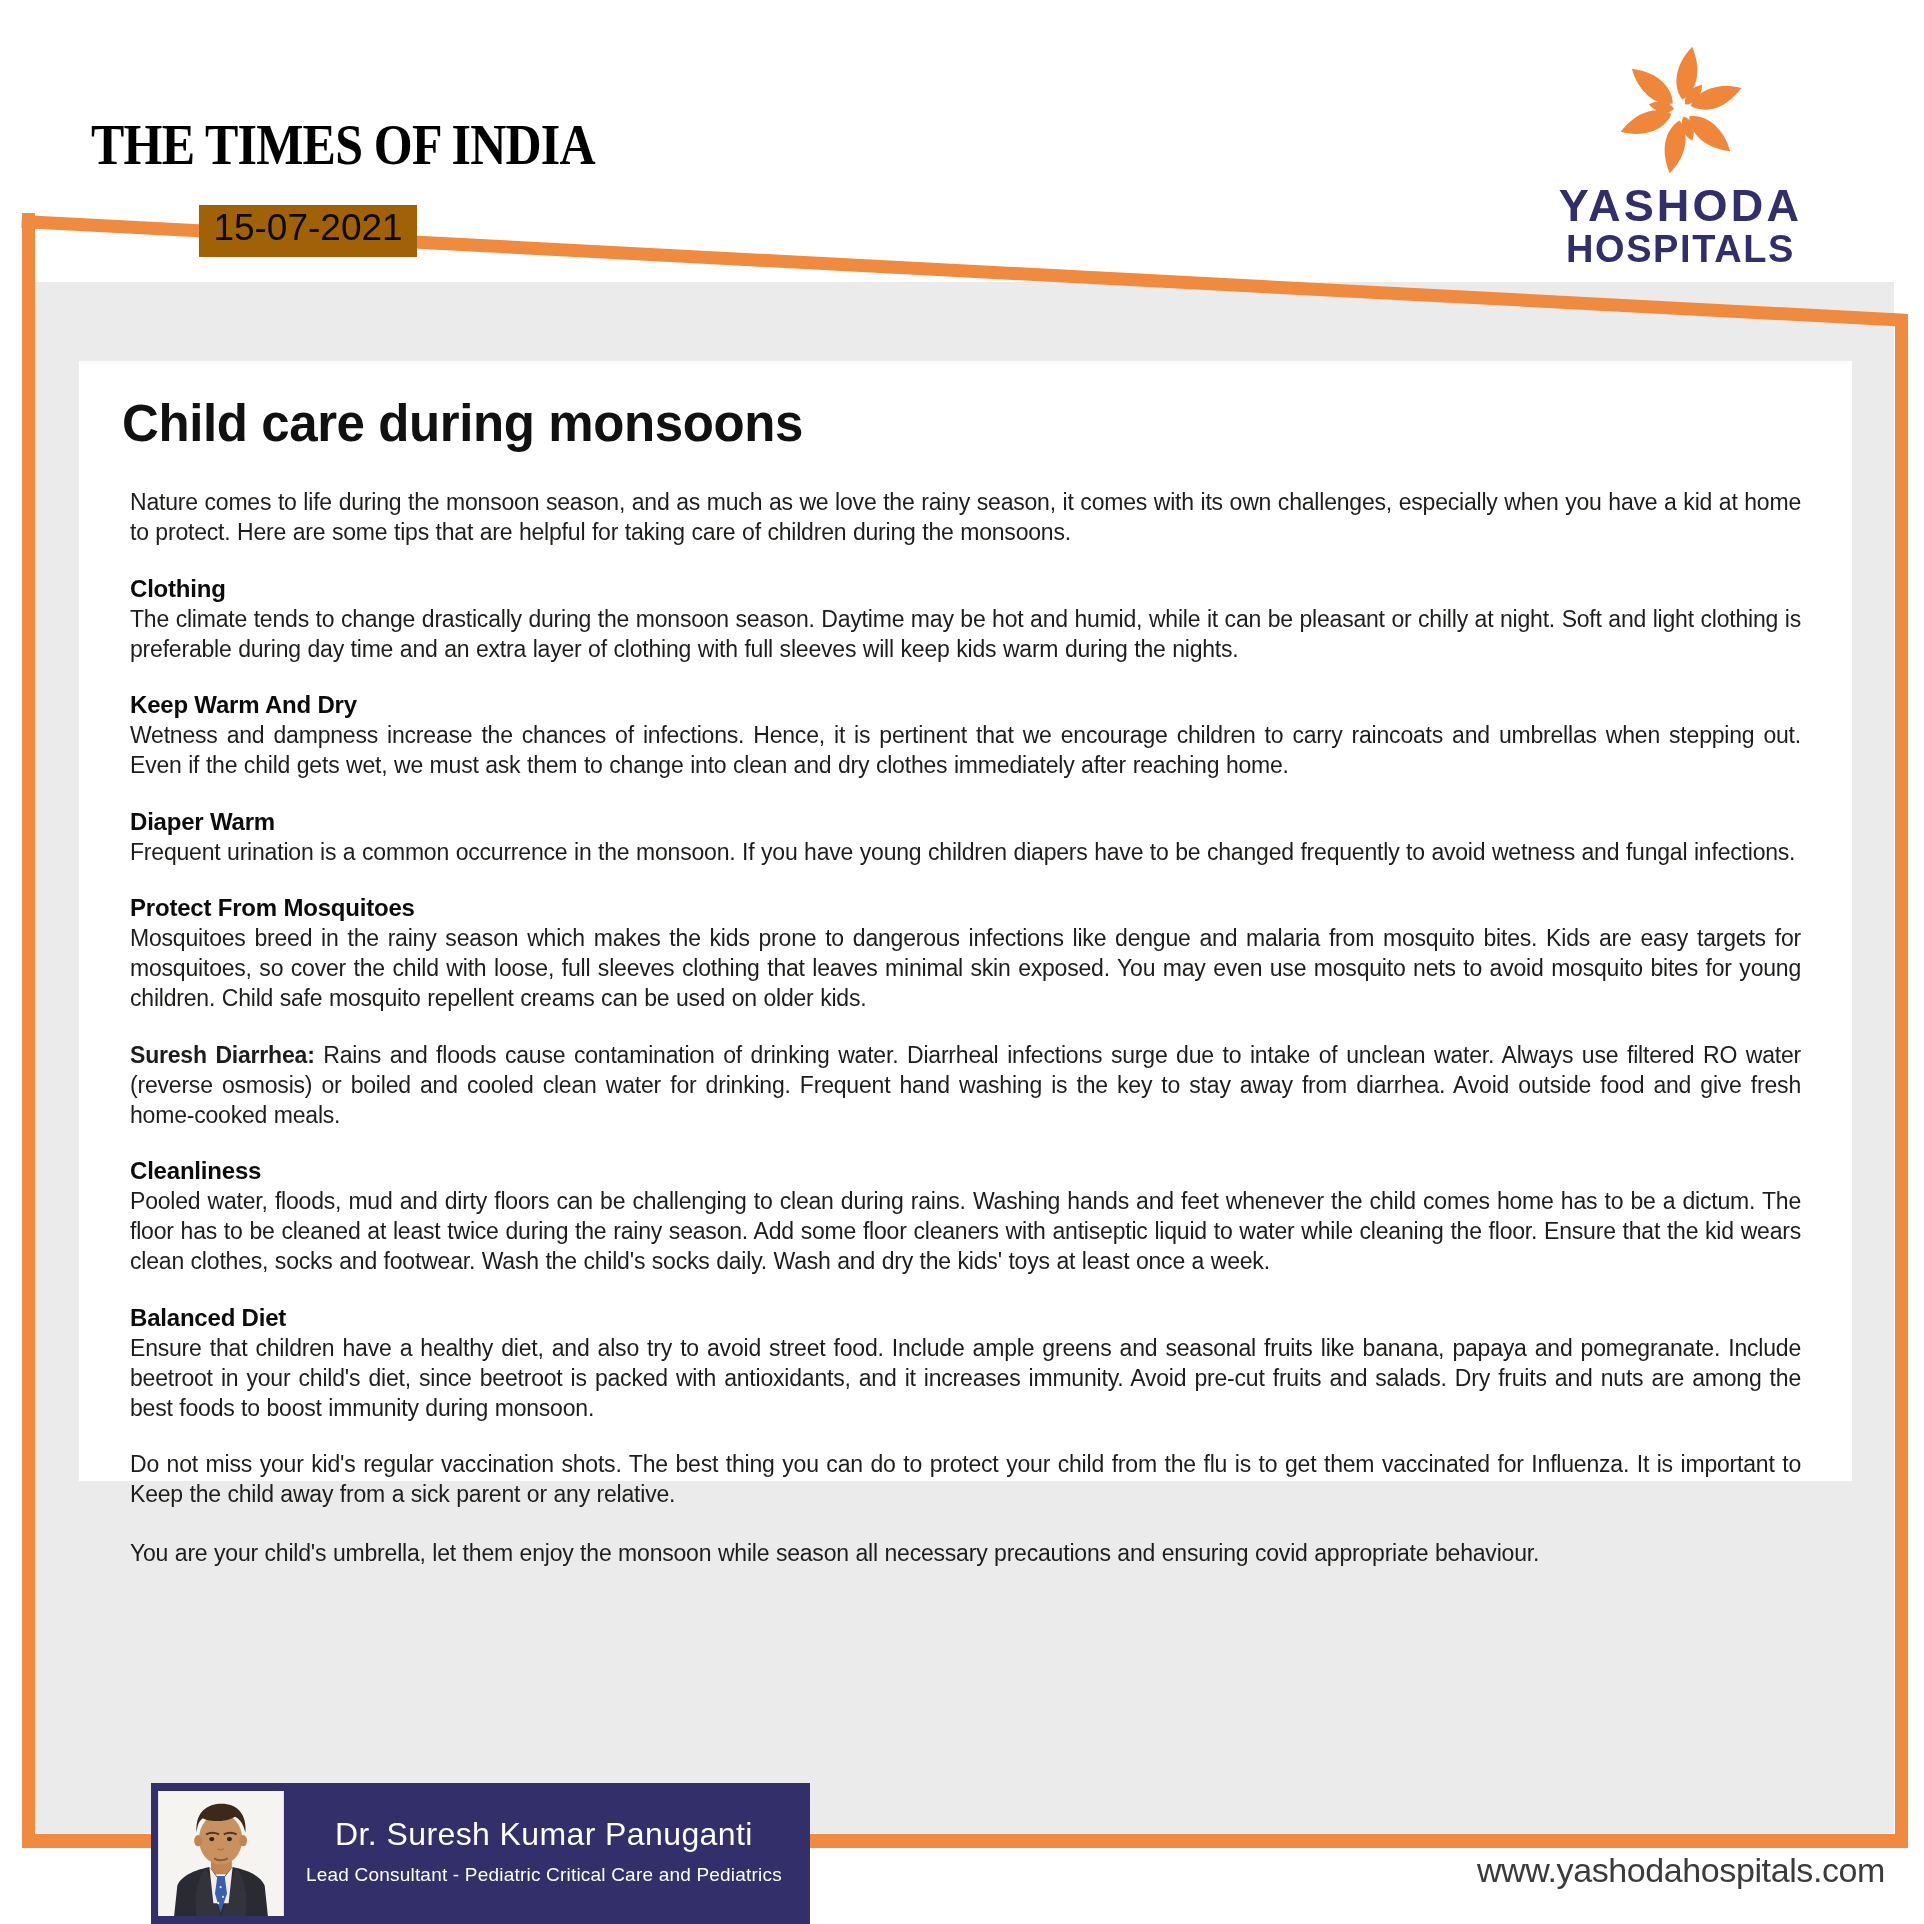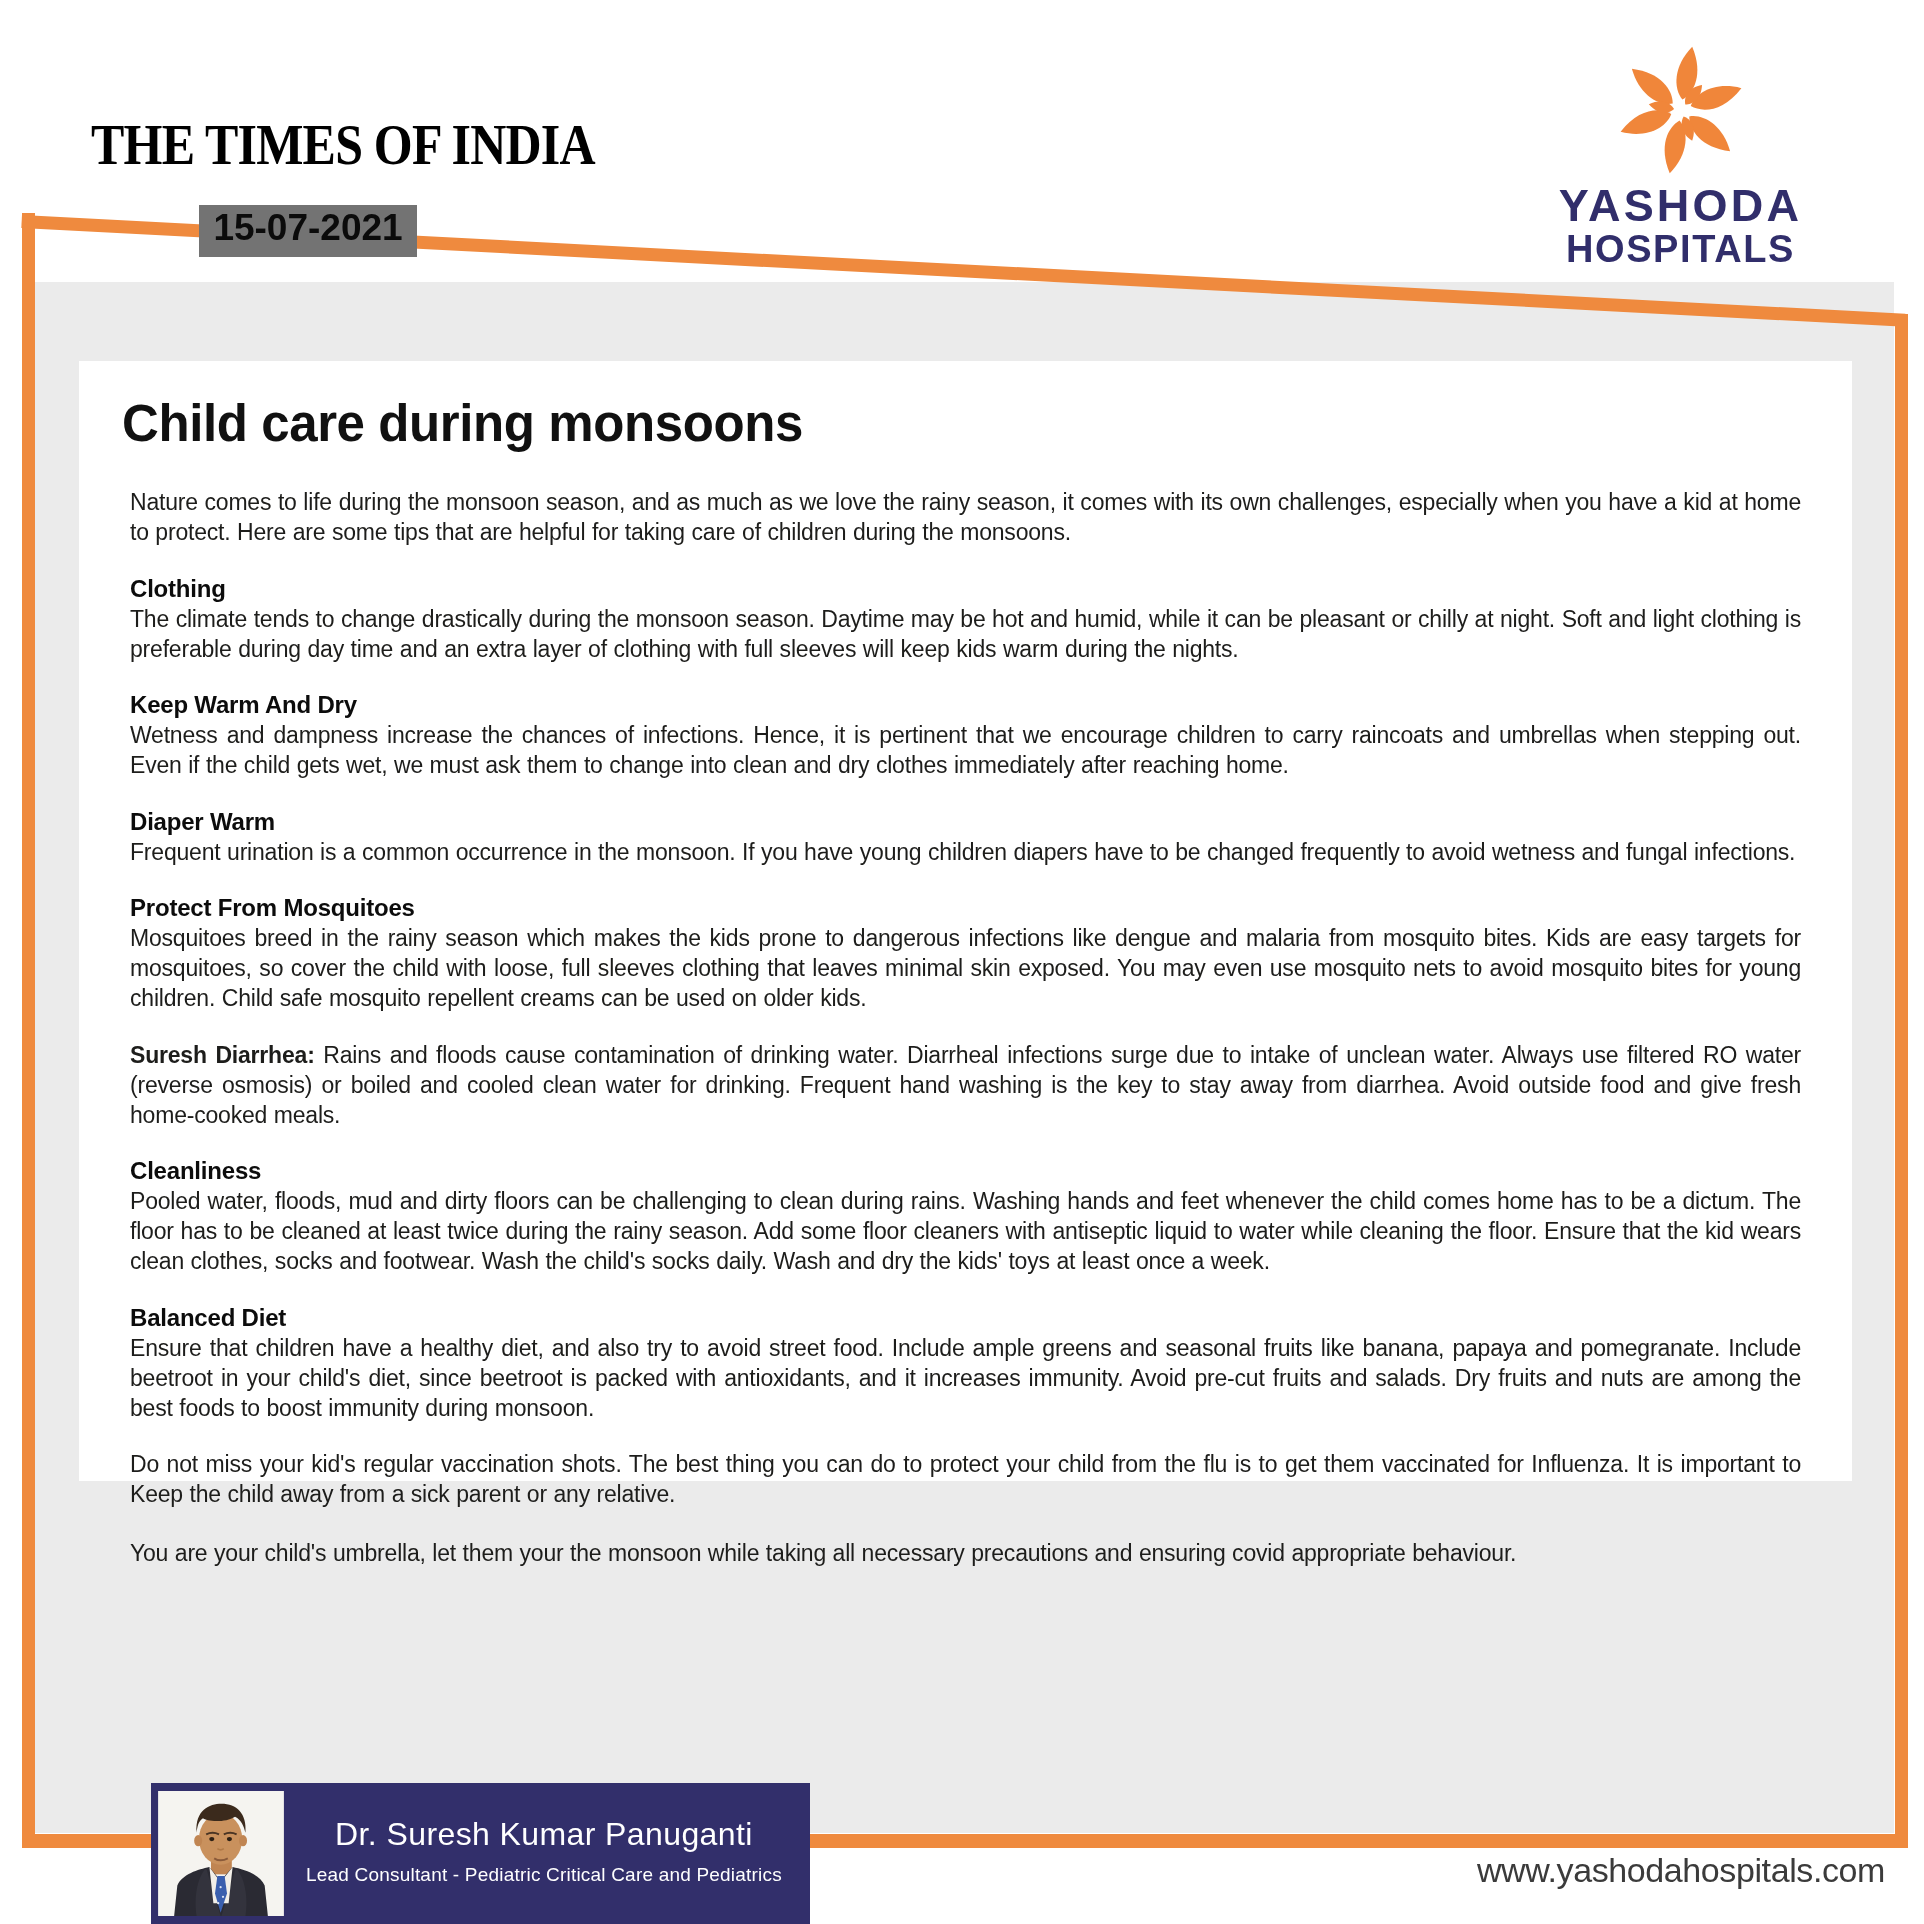--- a/index.html
+++ b/index.html
@@ -9,22 +9,22 @@
   }
   
   .toi{
     position:absolute;left:91px;top:112px;
     font-family:"Liberation Serif",serif;font-weight:bold;
     font-size:50px;letter-spacing:-0.8px;color:#000;
     transform:scaleY(1.12);transform-origin:top left;white-space:nowrap;
   }
   .date-badge{
     position:absolute;left:199px;top:205px;z-index:5;
-    background:#737373;padding:1.6px 14.4px 8px 14.4px;
-    font-weight:bold;font-size:37px;letter-spacing:0;color:#0b0b0b;white-space:nowrap;
+    background:#a16207;padding:1.6px 14.4px 8px 14.4px;
+    font-weight:normal;font-size:37px;letter-spacing:0;color:#0b0b0b;white-space:nowrap;
   }
   
   .logo{position:absolute;left:1544px;top:40px;width:273px;text-align:center;z-index:5;}
   .logo .flower{width:140px;height:140px;margin:0 auto;display:block;}
   .logo-line1{font-weight:bold;font-size:45px;letter-spacing:3.2px;color:#312e6b;line-height:1.0;margin-top:3.2px;}
   .logo-line2{font-weight:bold;font-size:38px;letter-spacing:1.6px;color:#312e6b;line-height:1.15;}
   
   .frame-diagonal{
     position:absolute;left:21.7px;top:215px;width:1886px;height:13px;background:#ef8a3e;
     transform:rotate(3.0deg);transform-origin:top left;z-index:3;
@@ -130,21 +130,21 @@
           <p>Pooled water, floods, mud and dirty floors can be challenging to clean during rains. Washing hands and feet whenever the child comes home has to be a dictum. The floor has to be cleaned at least twice during the rainy season.  Add some floor cleaners with antiseptic liquid to water while cleaning the floor. Ensure that the kid wears clean clothes, socks and footwear. Wash the child's socks daily. Wash and dry the kids' toys at least once a week.</p>
         </div>
         <div class="sec">
           <h3>Balanced Diet</h3>
           <p>Ensure that children have a healthy diet, and also try to avoid street food.  Include ample greens and seasonal fruits like banana, papaya and pomegranate. Include beetroot  in your child's diet, since beetroot is packed with antioxidants, and it increases immunity. Avoid pre-cut fruits and salads. Dry fruits and nuts are among the best foods to boost immunity during monsoon.</p>
         </div>
         <div class="sec">
           <p>Do not miss your kid's regular vaccination shots. The best thing you can do to protect your child from the flu is to get them vaccinated for Influenza. It is important to Keep the child away from a sick parent or any relative.</p>
         </div>
       </div>
-    <p class="closing">You are your child's umbrella, let them your the monsoon while taking all necessary precautions and ensuring covid appropriate behaviour.</p>
+    <p class="closing">You are your child's umbrella, let them enjoy the monsoon while season all necessary precautions and ensuring covid appropriate behaviour.</p>
   </div>
 </div>
 
 <div class="doctor-card">
   <svg class="doctor-photo" viewBox="0 0 157 156" xmlns="http://www.w3.org/2000/svg">
     <rect x="0" y="0" width="157" height="156" fill="#f5f4f0"></rect>
 
     <rect x="66" y="78" width="26" height="26" fill="#c08552"></rect>
 
     <path d="M20,156 L24,118 C30,104 50,98 64,95 L78,112 L93,95 C107,98 127,104 133,118 L137,156 Z" fill="#2a2a33"></path>

